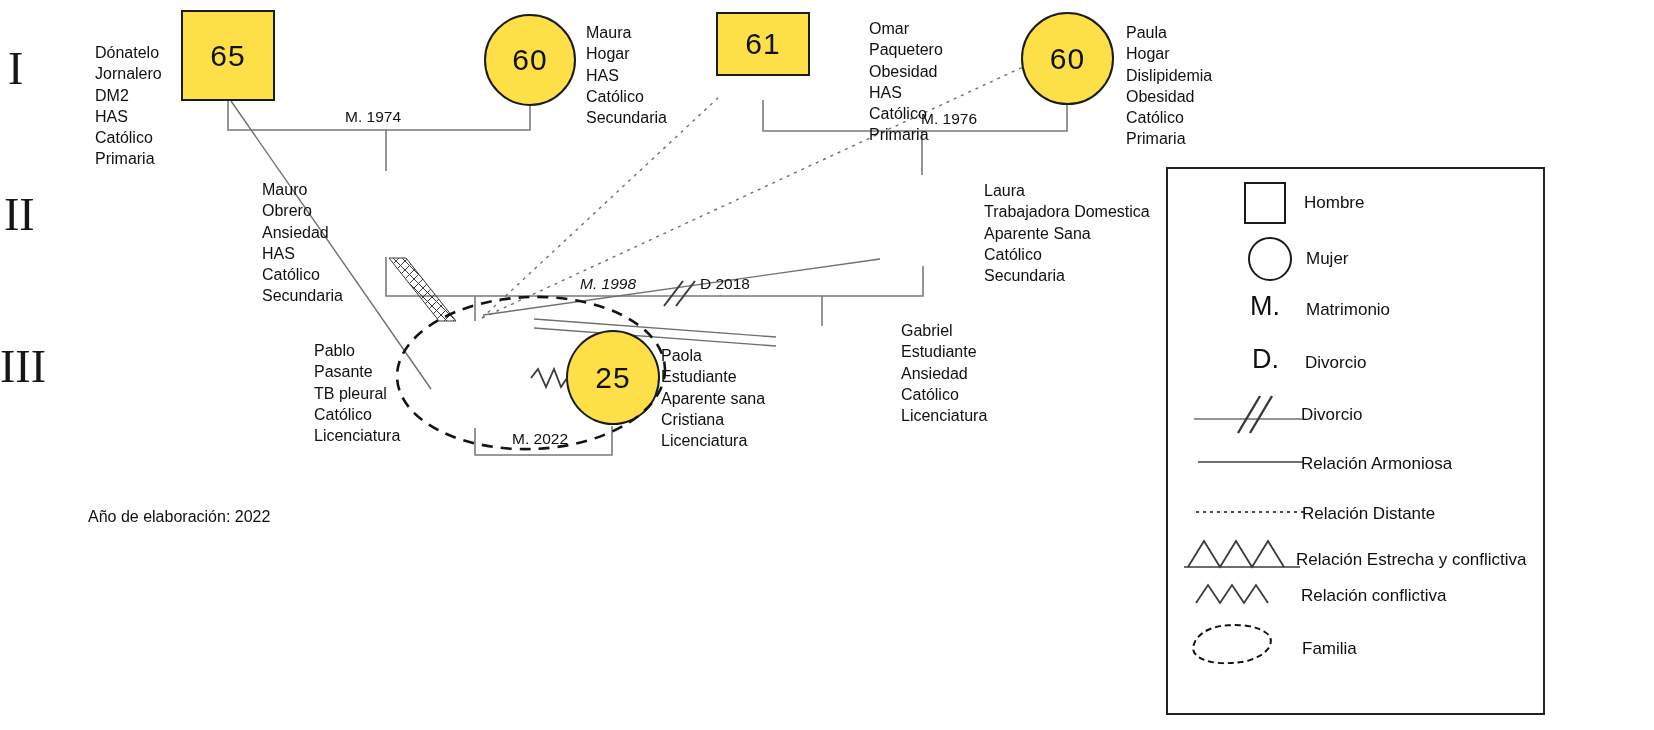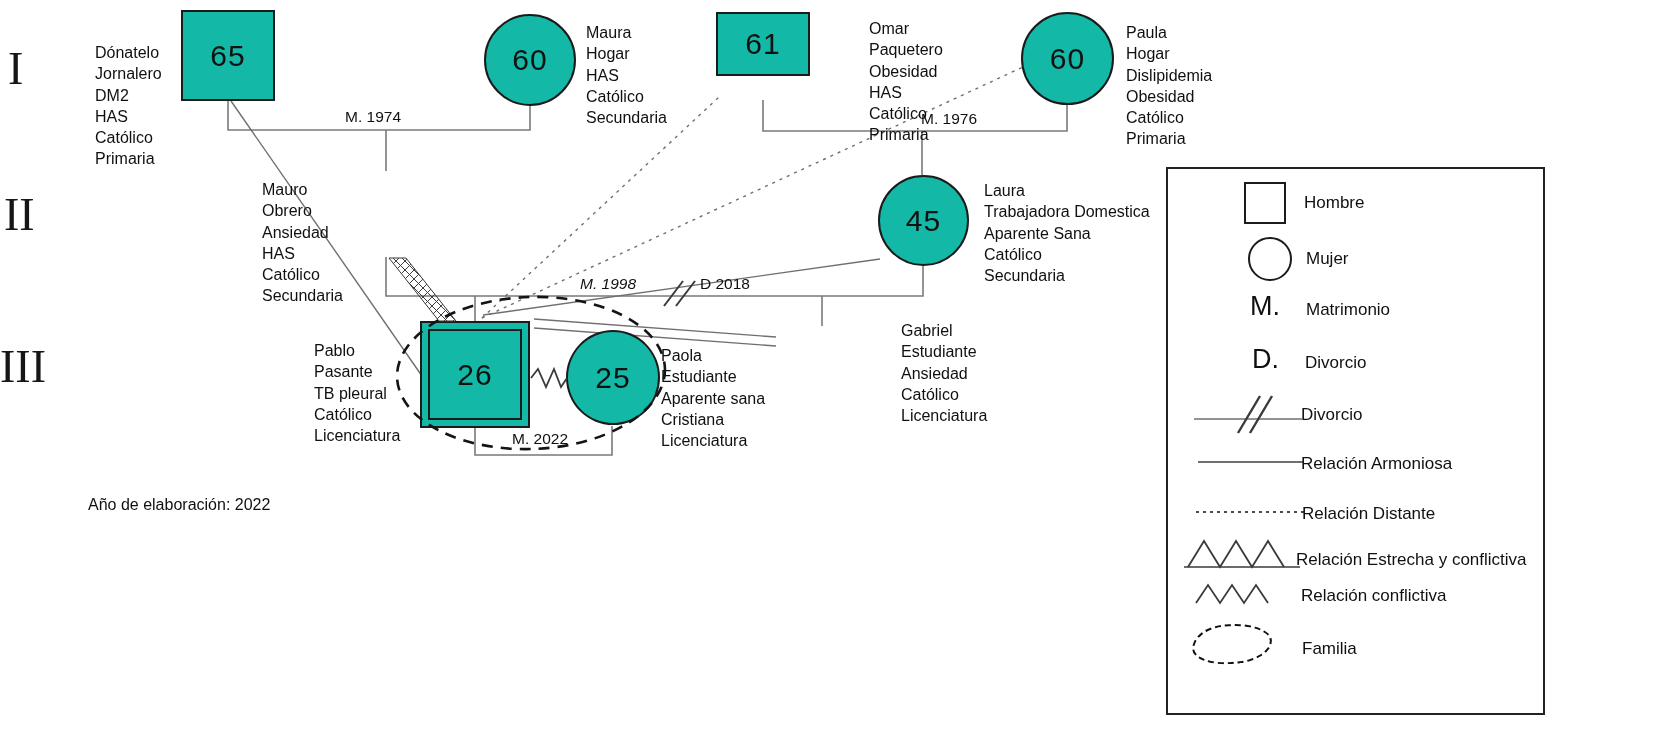--- a/index.html
+++ b/index.html
@@ -3,21 +3,21 @@
 <meta charset="utf-8">
 <style>
   html,body{margin:0;padding:0;background:#fff;}
   .canvas{
     position:relative;width:1654px;height:730px;background:#fff;overflow:hidden;
     font-family:"Liberation Sans","DejaVu Sans",sans-serif;color:#111;
   }
   svg.layer{position:absolute;left:0;top:0;pointer-events:none;}
   .node{
     position:absolute;display:flex;align-items:center;justify-content:center;
-    border:2px solid #1b1b1b;background:#14b8a6;box-sizing:border-box;z-index:3;
+    border:2px solid #1b1b1b;background:#fde047;box-sizing:border-box;z-index:3;
   }
   .node .age{font-size:30px;color:#111;letter-spacing:1px;}
   .circle{border-radius:50%;}
   .double-inner{
     position:absolute;left:6px;top:6px;right:6px;bottom:6px;
     border:2px solid #1b1b1b;display:flex;align-items:center;justify-content:center;
   }
   .lbl{
     position:absolute;font-size:16px;line-height:1.33;white-space:pre-line;z-index:4;color:#101010;
   }
@@ -82,28 +82,20 @@
     <span class="age">65</span>
   </div>
   <div class="node circle" style="left:484px;top:14px;width:92px;height:92px;">
     <span class="age">60</span>
   </div>
   <div class="node" style="left:716px;top:12px;width:94px;height:64px;">
     <span class="age">61</span>
   </div>
   <div class="node circle" style="left:1021px;top:12px;width:93px;height:93px;">
     <span class="age">60</span>
-  </div>
-  <div class="node circle" style="left:878px;top:175px;width:91px;height:91px;">
-    <span class="age">45</span>
-  </div>
-  <div class="node" style="left:420px;top:321px;width:110px;height:107px;">
-    <div class="double-inner">
-      <span class="age">26</span>
-    </div>
   </div>
   <div class="node circle" style="left:566px;top:330px;width:94px;height:95px;">
     <span class="age">25</span>
   </div>
 
   <svg class="layer" width="1654" height="730" viewBox="0 0 1654 730" style="z-index:5;">
     <defs>
       <pattern id="xhatch" width="9" height="9" patternUnits="userSpaceOnUse">
         <path d="M0 9 L9 0 M0 0 L9 9" stroke="#3d3d3d" stroke-width="1"></path>
       </pattern>
@@ -170,21 +162,21 @@
 Ansiedad
 Católico
 Licenciatura</div>
 
   <div class="mtxt" style="left:345px;top:108px;">M. 1974</div>
   <div class="mtxt" style="left:921px;top:110px;">M. 1976</div>
   <div class="mtxt" style="left:580px;top:275px;font-style:italic;">M. 1998</div>
   <div class="mtxt" style="left:700px;top:275px;">D 2018</div>
   <div class="mtxt" style="left:512px;top:430px;">M. 2022</div>
 
-  <div class="note" style="left:88px;top:496px;">Año de elaboración: 2022</div>
+  <div class="note" style="left:88px;top:508px;">Año de elaboración: 2022</div>
 
   <div class="legend">
 
     <div class="lg-square" style="left:76px;top:13px;"></div>
     <div class="lg-label" style="left:136px;top:24px;">Hombre</div>
 
     <div class="lg-circle" style="left:80px;top:68px;"></div>
     <div class="lg-label" style="left:138px;top:80px;">Mujer</div>
 
     <div class="lg-sym" style="left:82px;top:122px;">M.</div>

